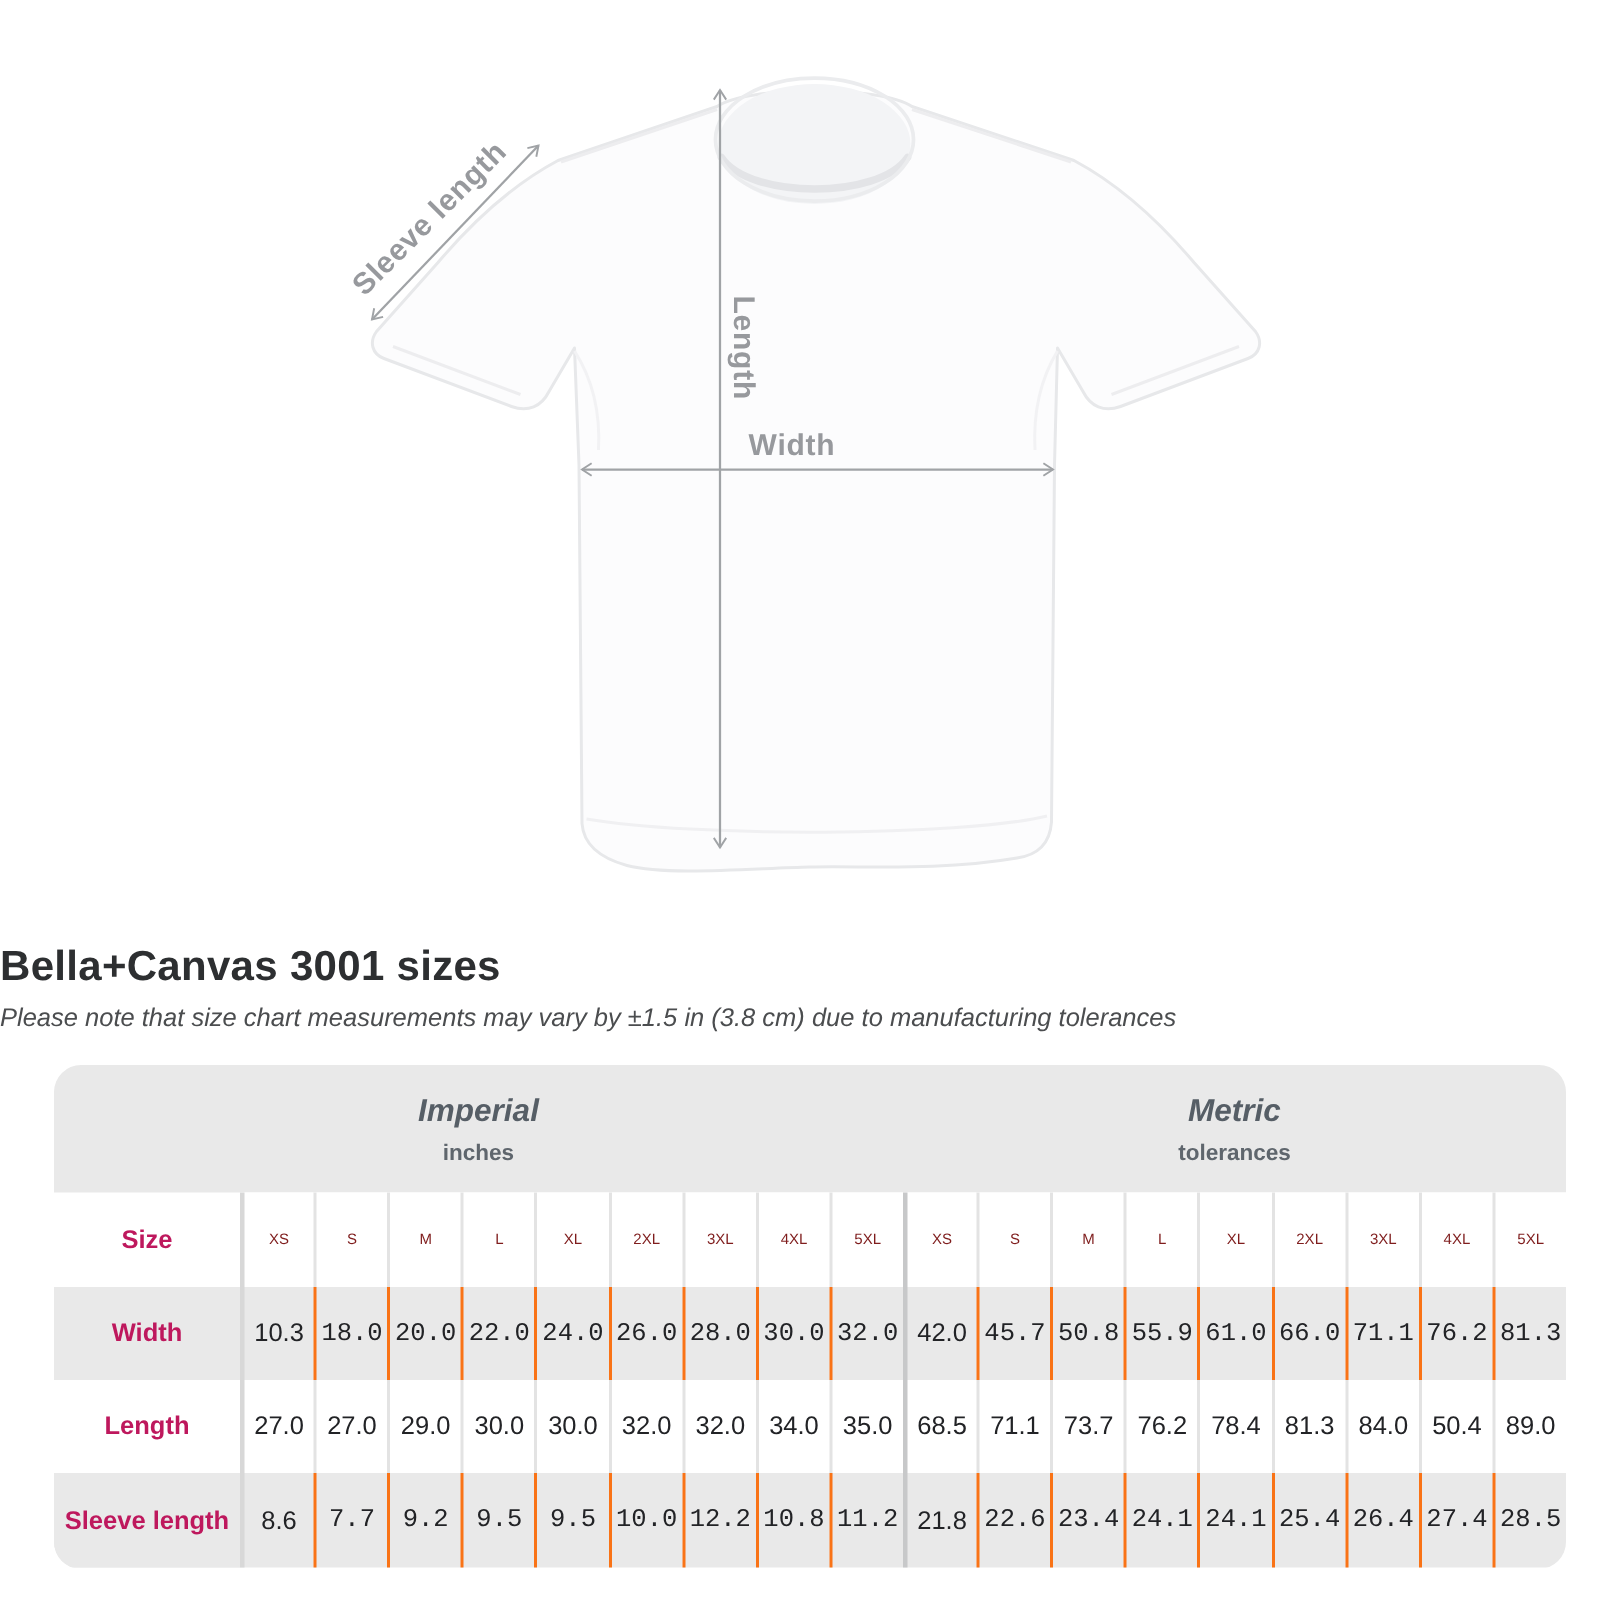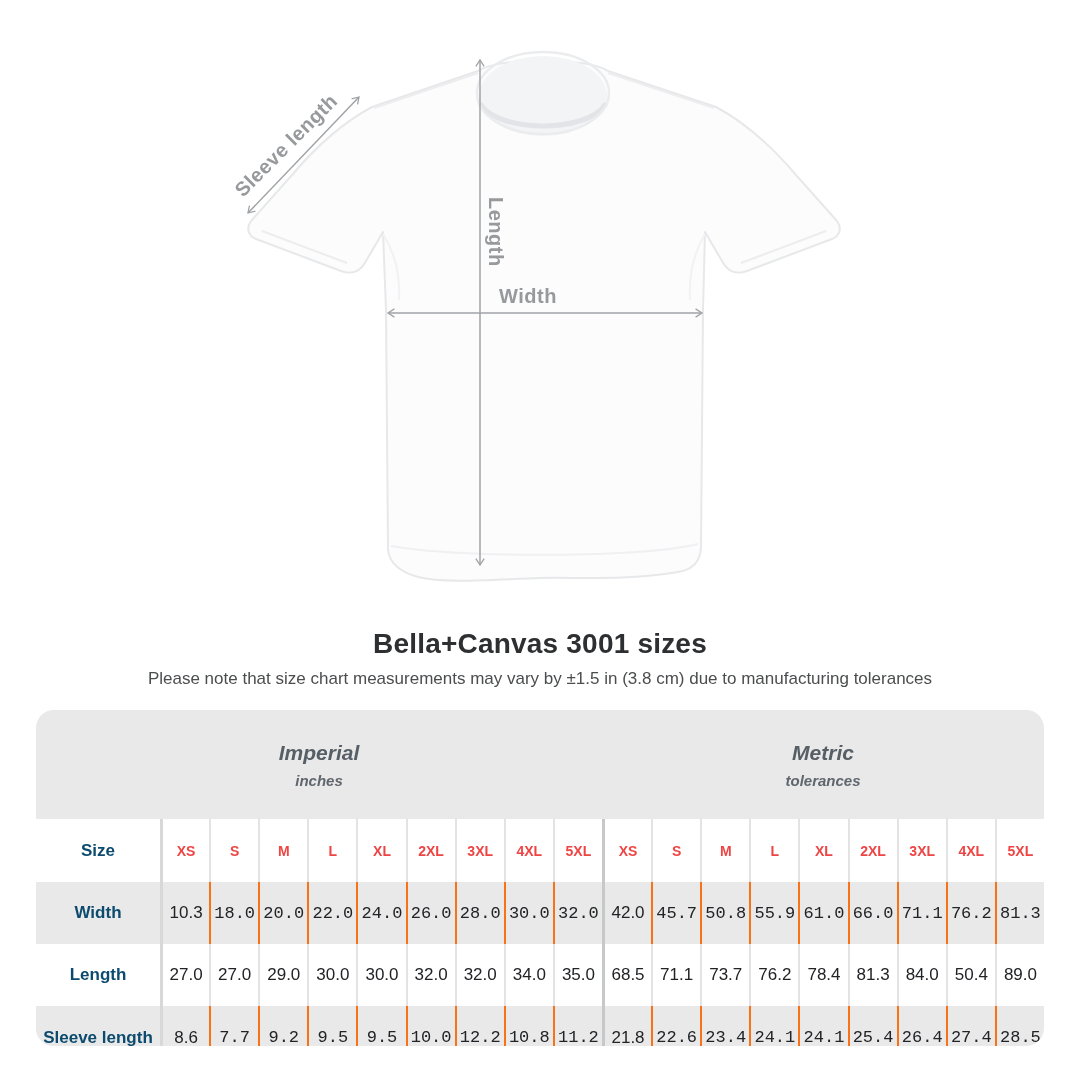--- a/index.html
+++ b/index.html
@@ -3,37 +3,37 @@
 <meta charset="utf-8">
 <style>
   html,body{margin:0;padding:0;background:#fff;}
   .page{position:relative;width:1080px;height:1080px;background:#ffffff;overflow:hidden;
         font-family:"Liberation Sans",sans-serif;}
 
   
   .diagram{position:absolute;top:0;left:0;width:1080px;height:620px;}
 
   
-  .caption{position:absolute;top:628px;left:0;width:1080px;text-align:center;}
+  .caption{position:absolute;top:628px;left:0;width:1080px;}
   .caption h1{margin:0;font-size:28px;font-weight:bold;color:#2d2f31;letter-spacing:.2px;}
-  .caption p{margin:9px 0 0 0;font-size:17px;color:#4b4d4f;}
+  .caption p{margin:9px 0 0 0;font-size:17px;font-style:italic;color:#4b4d4f;}
 
   
   .table-card{position:absolute;top:710px;left:36px;width:1008px;height:336px;
               border-radius:18px;overflow:hidden;background:#ffffff;}
   table.sizes{width:1008px;border-collapse:separate;border-spacing:0;table-layout:fixed;}
   col.c-label{width:124px;}
 
-  tr.band th{height:85px;background:#e9e9e9;vertical-align:middle;text-align:center;padding:12px;}
+  tr.band th{height:85px;background:#e9e9e9;vertical-align:middle;text-align:center;padding:0;}
   .band-label{font-size:21px;font-weight:bold;font-style:italic;color:#565e66;}
-  .band-sub{font-size:15px;font-style:italic;color:#5f666d;margin-top:7px;}
+  .band-sub{font-size:15px;color:#5f666d;margin-top:7px;}
 
   tr.hdr th{height:63px;background:#ffffff;}
-  tr.hdr th.rowlabel, td.rowlabel{font-size:17px;font-weight:bold;color:#0c4a6e;background:inherit;}
-  tr.hdr th{font-size:14px;font-weight:bold;color:#ef4444;text-align:center;vertical-align:middle;padding:0;}
+  tr.hdr th.rowlabel, td.rowlabel{font-size:17px;font-weight:bold;color:#be185d;background:inherit;}
+  tr.hdr th{font-size:10px;font-weight:normal;color:#7f1d1d;text-align:center;vertical-align:middle;padding:0;}
 
   tbody td{height:62px;text-align:center;vertical-align:middle;
            font-size:17px;color:#222326;padding:0;}
   tr.r-gray{background:#e9e9e9;}
   tr.r-white{background:#ffffff;}
   tr.last td{height:63px;}
 
   
   tr.hdr th.v, tr.r-white td.v{border-left:2px solid #e3e3e3;}
   tr.r-gray td.v{border-left:2px solid #f97316;font-family:Liberation Mono, monospace;}

